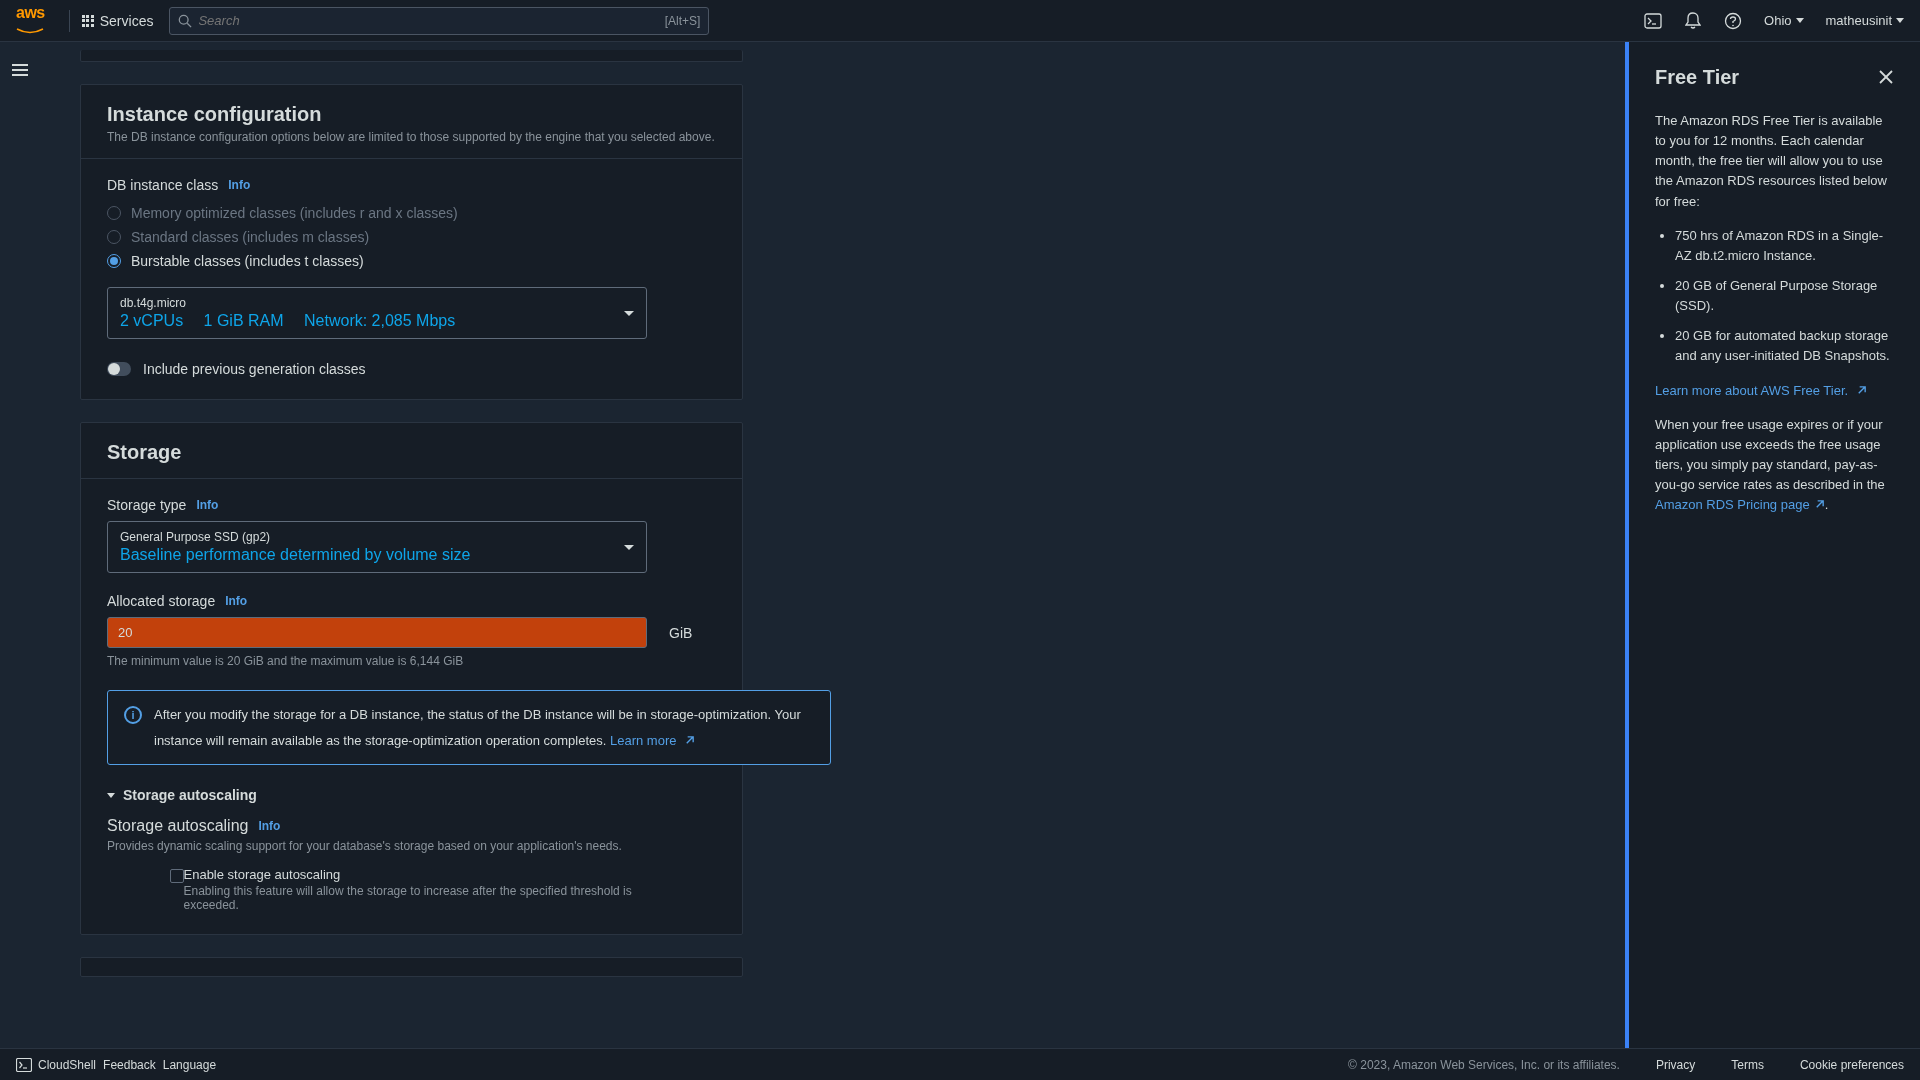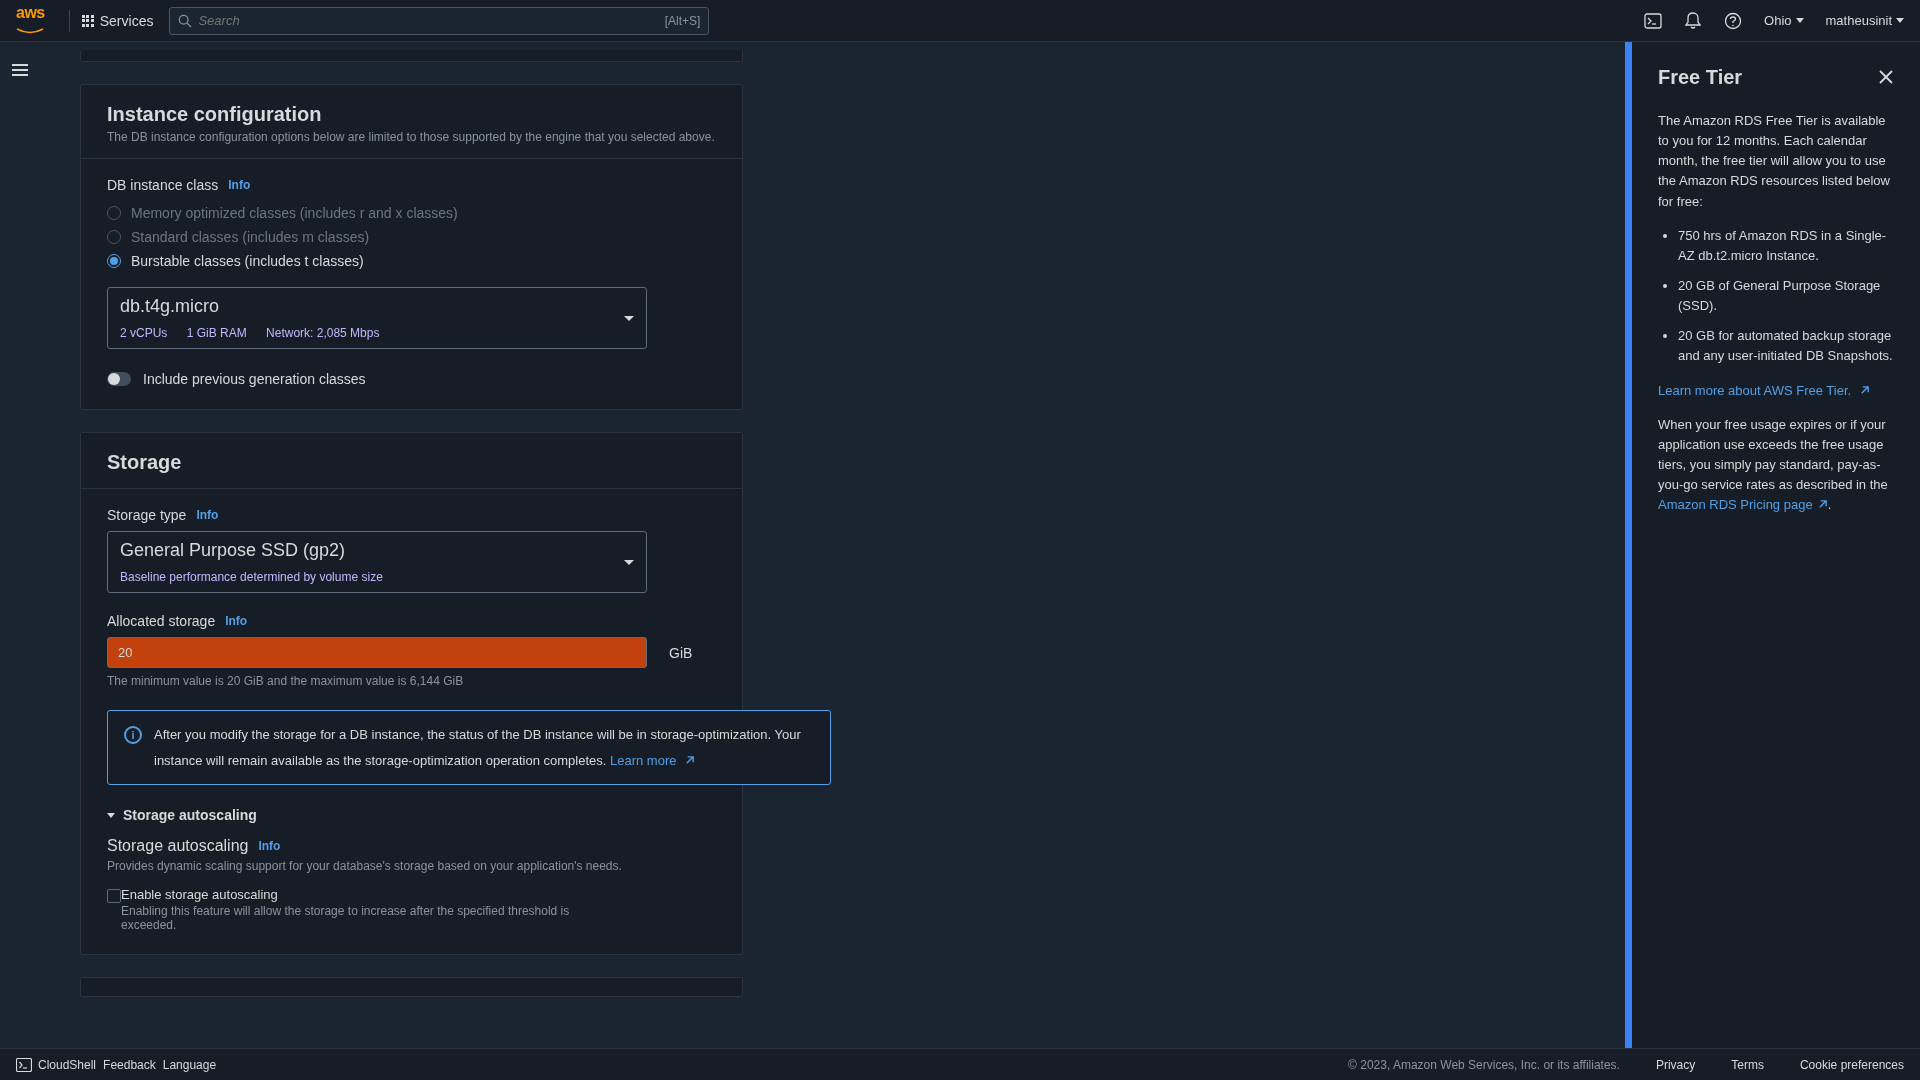--- a/index.html
+++ b/index.html
@@ -76,22 +76,22 @@
 
 .radio-row { display: flex; align-items: center; gap: 10px; padding: 4px 0; cursor: pointer; }
 .radio { width: 14px; height: 14px; border: 1px solid #5f6b7a; border-radius: 50%; position: relative; flex-shrink: 0; }
 .radio.selected { border-color: #539fe5; }
 .radio.selected::after { content: ""; position: absolute; top: 2px; left: 2px; width: 8px; height: 8px; border-radius: 50%; background: #539fe5; }
 .radio.disabled { border-color: #4b5563; }
 .radio-label.disabled { color: #6b7683; }
 
 .select-box { border: 1px solid #5f6b7a; border-radius: 3px; padding: 8px 12px; width: 540px; margin-top: 14px; display: flex; align-items: center; cursor: pointer; background: #161d26; }
 .select-main { flex: 1; }
-.select-title { font-size: 18px; color: #d5dbdb; }
-.select-sub { font-size: 12px; color: #c4b5fd; margin-top: 9px; }
+.select-title { font-size: 12px; color: #d5dbdb; }
+.select-sub { font-size: 16px; color: #0ea5e9; margin-top: 2px; }
 .select-sub span { margin-right: 16px; }
 .select-caret { width: 0; height: 0; border-left: 5px solid transparent; border-right: 5px solid transparent; border-top: 5px solid #d5dbdb; }
 
 .toggle-row { display: flex; align-items: center; gap: 12px; margin-top: 22px; }
 .toggle { width: 24px; height: 14px; background: #414d5c; border-radius: 7px; position: relative; cursor: pointer; }
 .toggle::after { content: ""; position: absolute; top: 1px; left: 1px; width: 12px; height: 12px; background: #d5dbdb; border-radius: 50%; }
 
 .text-input { border: 1px solid #5f6b7a; border-radius: 3px; padding: 7px 10px; width: 540px; background: #c2410c; color: #d5dbdb; font-size: 13px; }
 .input-row { display: flex; align-items: center; gap: 22px; }
 .hint { font-size: 12px; color: #8a939b; margin-top: 6px; }
@@ -100,34 +100,34 @@
 .alert-icon { width: 18px; height: 18px; border: 2px solid #539fe5; border-radius: 50%; display: flex; align-items: center; justify-content: center; color: #539fe5; font-size: 11px; font-weight: bold; flex-shrink: 0; margin-top: 1px; }
 .alert-text { font-size: 13px; line-height: 1.5; color: #d5dbdb; }
 .learn-link { color: #539fe5; display: inline-flex; align-items: flex-end; gap: 4px; margin-top: 6px; cursor: pointer; }
 
 .expand-head { display: flex; align-items: center; gap: 8px; cursor: pointer; margin-top: 22px; font-weight: 700; }
 .expand-caret { width: 0; height: 0; border-left: 4px solid transparent; border-right: 4px solid transparent; border-top: 5px solid #d5dbdb; }
 
 .sub-h3 { font-size: 16px; font-weight: 400; margin-top: 14px; display: flex; align-items: center; gap: 10px; }
 .desc { font-size: 12px; color: #8a939b; margin-top: 4px; }
 
-.checkbox-row { display: flex; margin-top: 14px; }
+.checkbox-row { display: flex; margin-top: 14px; justify-content: center; }
 .checkbox { width: 14px; height: 14px; border: 1px solid #5f6b7a; border-radius: 2px; flex-shrink: 0; margin-top: 2px; cursor: pointer; }
 .check-labels { display: flex; flex-direction: column; }
 .check-title { font-size: 13px; color: #d5dbdb; }
 
 
 .side-panel {
   position: absolute;
   top: 42px;
   right: 0;
   bottom: 32px;
   width: 295px;
   background: #161d26;
-  border-left: 7px solid #3b82f6;
+  border-left: 4px solid #3b82f6;
   padding: 24px 26px;
   overflow-y: auto;
 }
 .side-head { display: flex; justify-content: space-between; align-items: center; margin-bottom: 22px; }
 .side-title { font-size: 20px; font-weight: 700; }
 .close-x { font-size: 22px; cursor: pointer; color: #d5dbdb; line-height: 1; }
 .side-p { font-size: 13px; line-height: 1.55; margin-bottom: 14px; }
 .side-ul { padding-left: 20px; margin-bottom: 14px; }
 .side-ul li { font-size: 13px; line-height: 1.55; margin-bottom: 10px; }
 .side-link { color: #539fe5; cursor: pointer; }

